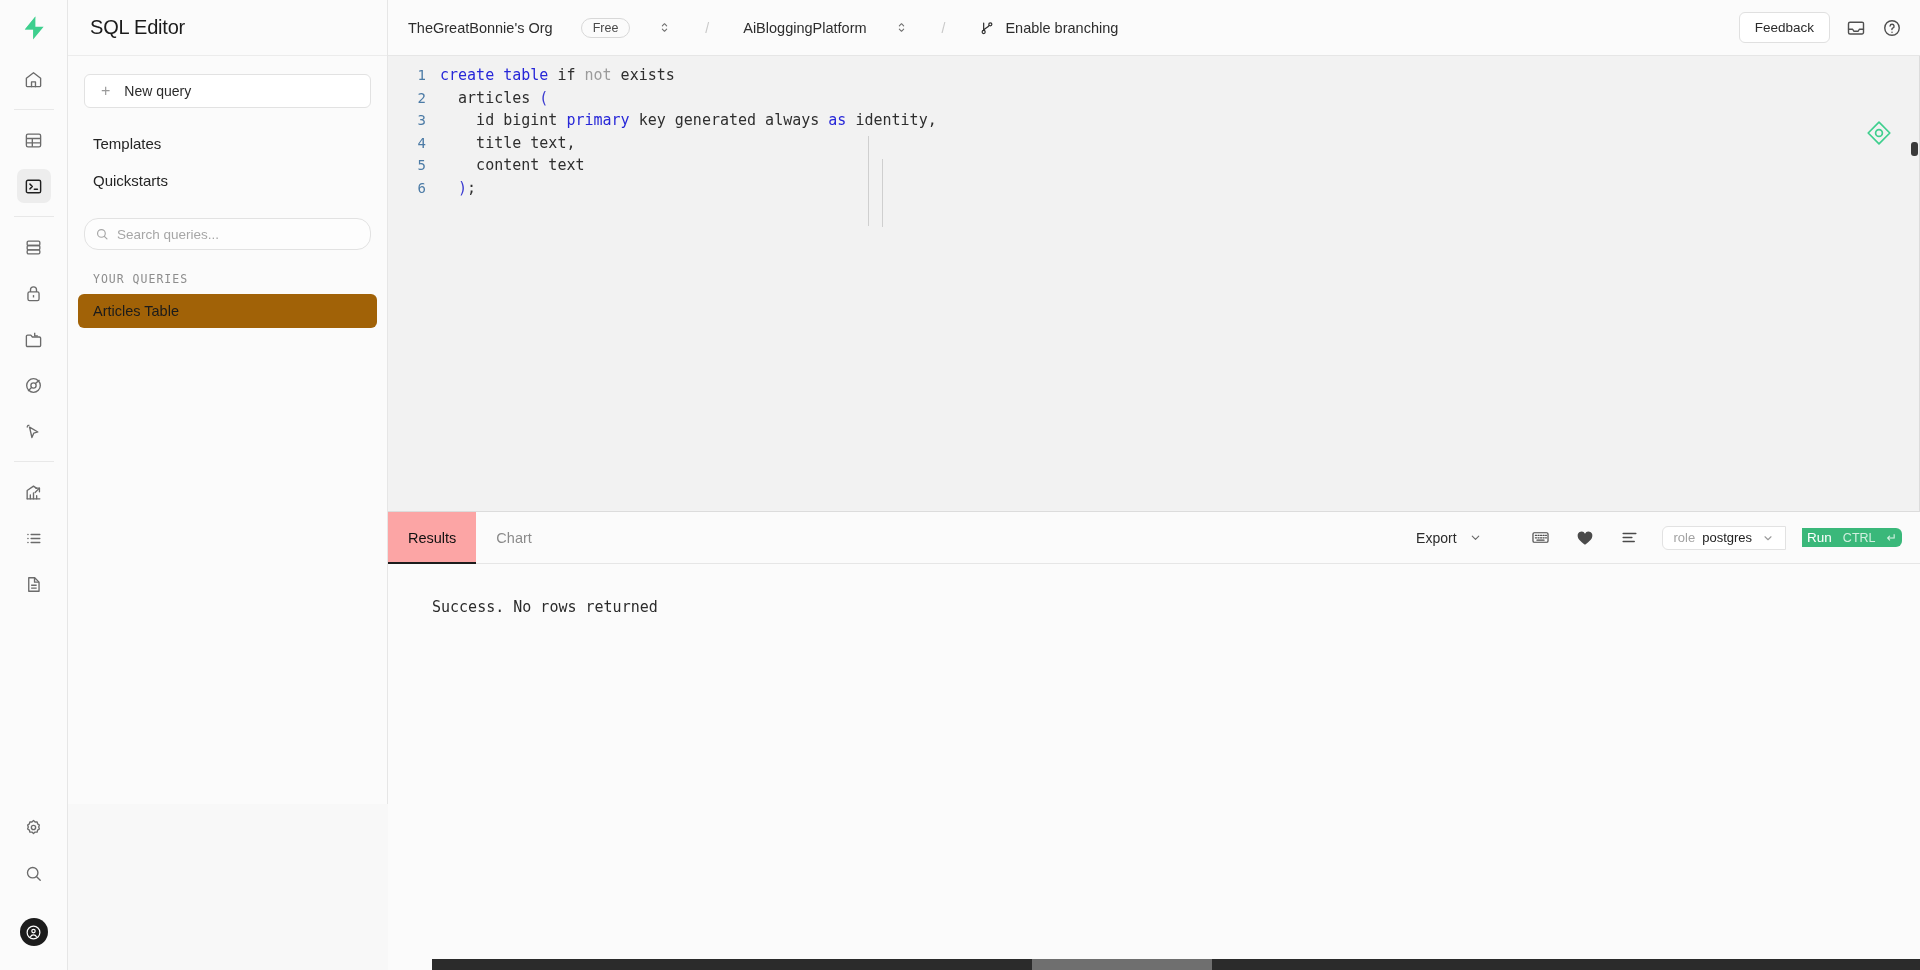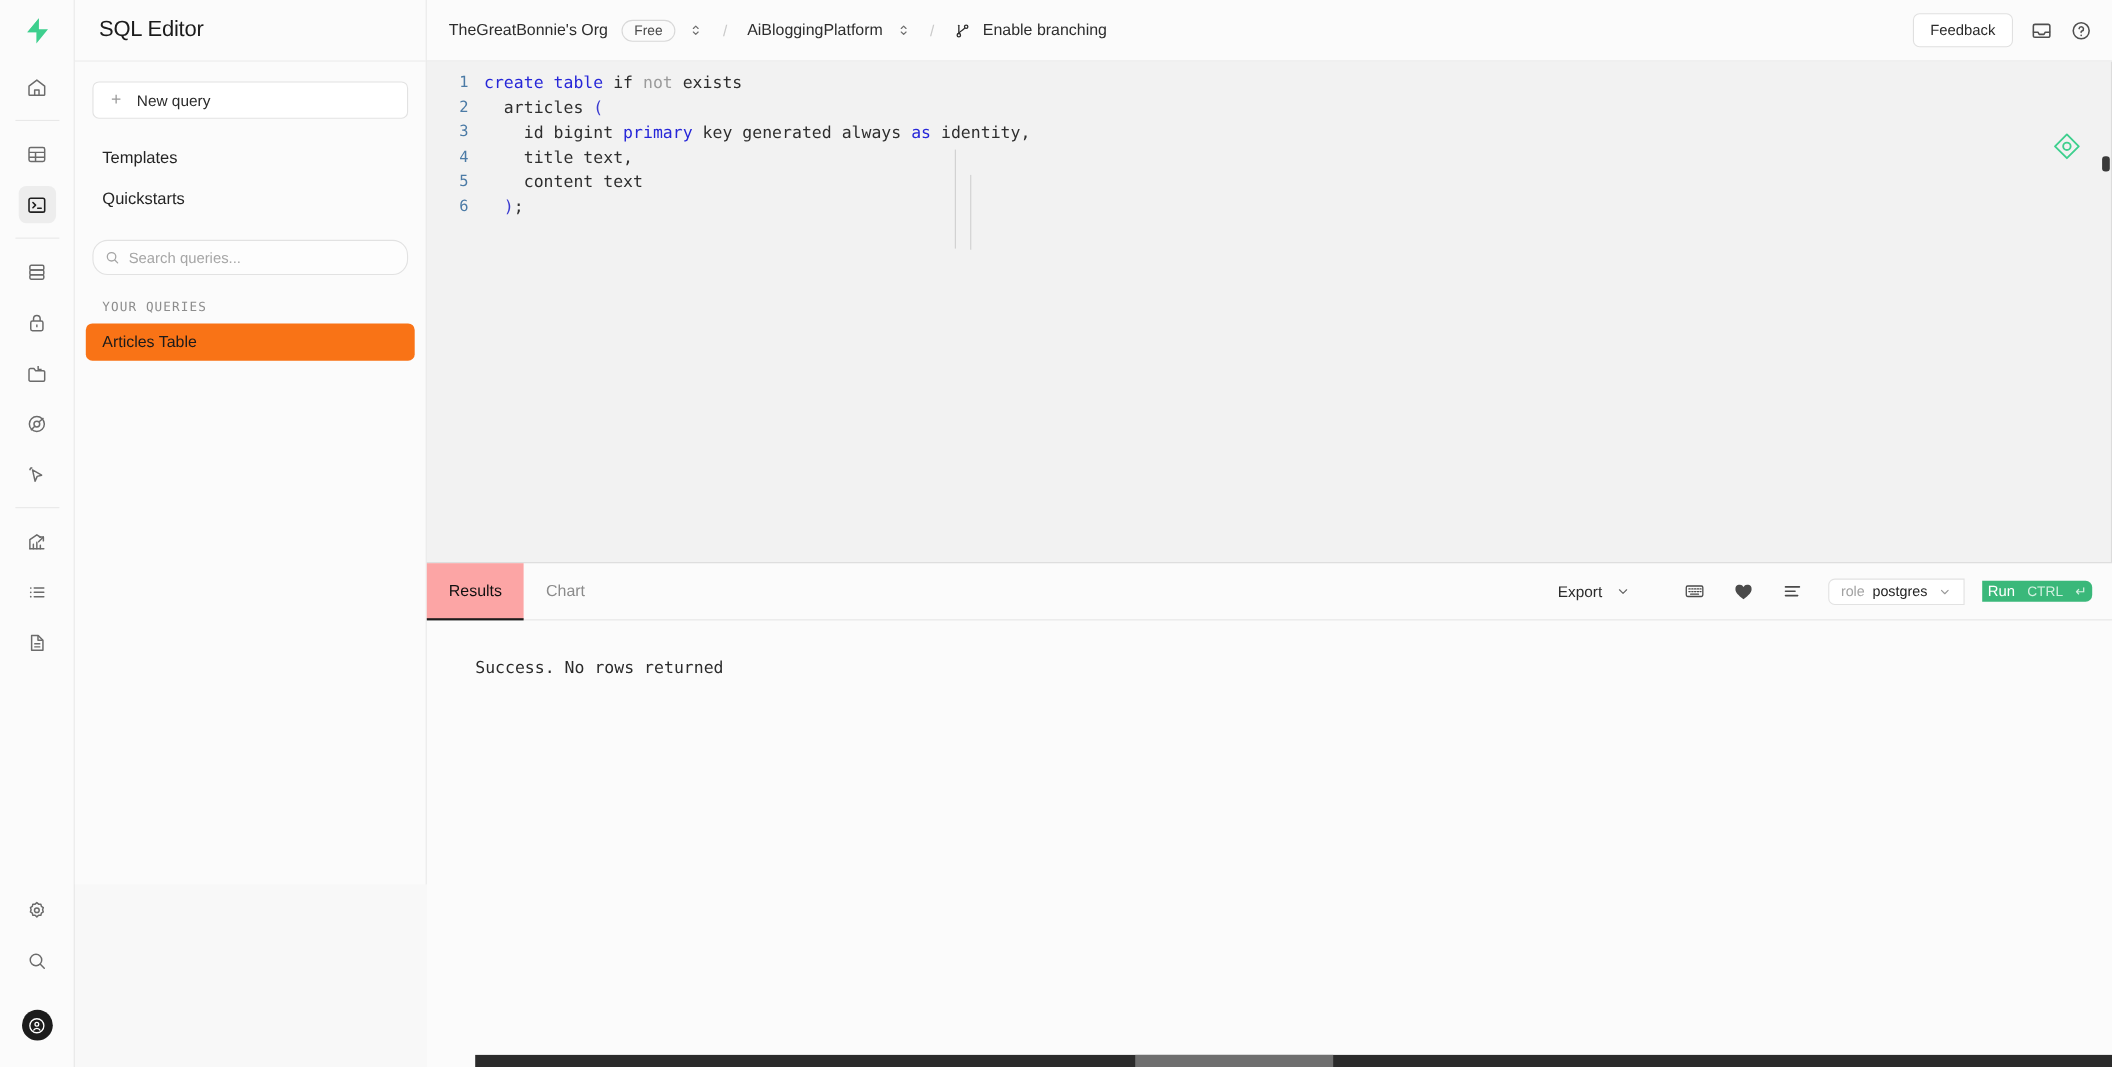--- a/index.html
+++ b/index.html
@@ -80,29 +80,29 @@
   }
   .queries-label {
     margin: 22px 0 8px 9px;
     font-family: "DejaVu Sans Mono", monospace;
     font-size: 11.5px; letter-spacing: 1px; color: #8d8d8d;
   }
   .query-item {
     margin: 0 -6px; padding: 9px 15px; border-radius: 6px;
     font-size: 14.5px; color: #1b1b1b; cursor: pointer;
   }
-  .query-item.selected { background: #f97316; }
+  .query-item.selected { background: #a16207; }
 
   
   .main { flex: 1 1 auto; height: 970px; display: flex; flex-direction: column; min-width: 0; }
 
   .topbar {
     height: 56px; flex: 0 0 56px;
     background: #fbfbfb; border-bottom: 1px solid #e6e6e6;
-    display: flex; align-items: center; padding: 0 18px 0 20px; gap: 0;
+    display: flex; align-items: center; padding: 0 18px 0 20px; gap: 16px;
   }
   .crumb { font-size: 14.5px; color: #2d2d2d; cursor: pointer; }
   .badge-free {
     border: 1px solid #d8d8d8; border-radius: 12px;
     padding: 2px 11px; font-size: 12.5px; color: #4a4a4a;
     margin-left: 12px; cursor: pointer;
   }
   .chev-updown { color: #6e6e6e; margin-left: 12px; display: flex; cursor: pointer; }
   .crumb-sep { color: #c9c9c9; margin: 0 18px; font-size: 14px; }
   .branch { display: flex; align-items: center; gap: 10px; cursor: pointer; }

